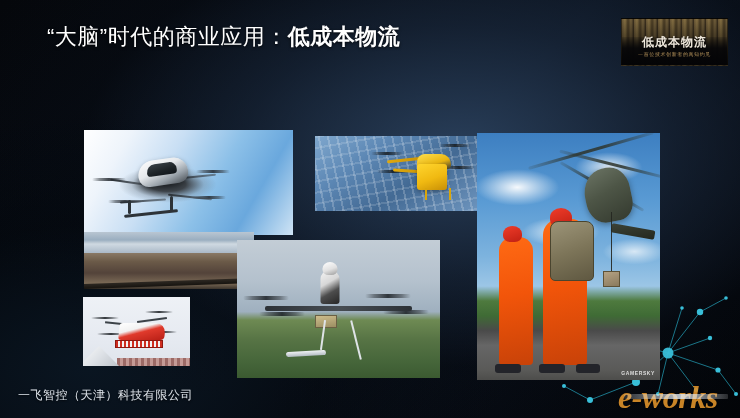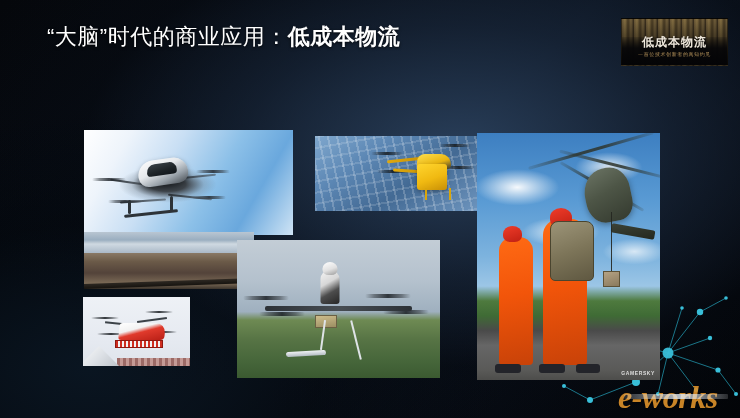--- a/index.html
+++ b/index.html
@@ -571,19 +571,20 @@
     <div class="crew-helmet" style="left:14%; bottom:56%; width:19px; height:16px;"></div>
     <div class="crew crew-b"></div>
     <div class="crew-helmet" style="left:40%; bottom:62%; width:22px; height:19px;"></div>
     <div class="pack"></div>
     <div class="boot" style="left:10%; width:26px;"></div>
     <div class="boot" style="left:34%; width:26px;"></div>
     <div class="boot" style="left:54%; width:24px;"></div>
     <div class="heli-watermark">GAMERSKY</div>
   </div>
 
+  <div class="footer">一飞智控（天津）科技有限公司</div>
 
   <div class="eworks">
     <div class="eworks-text">e-works</div>
     <div class="eworks-bar"></div>
   </div>
 
 </div>
 
 </body></html>

